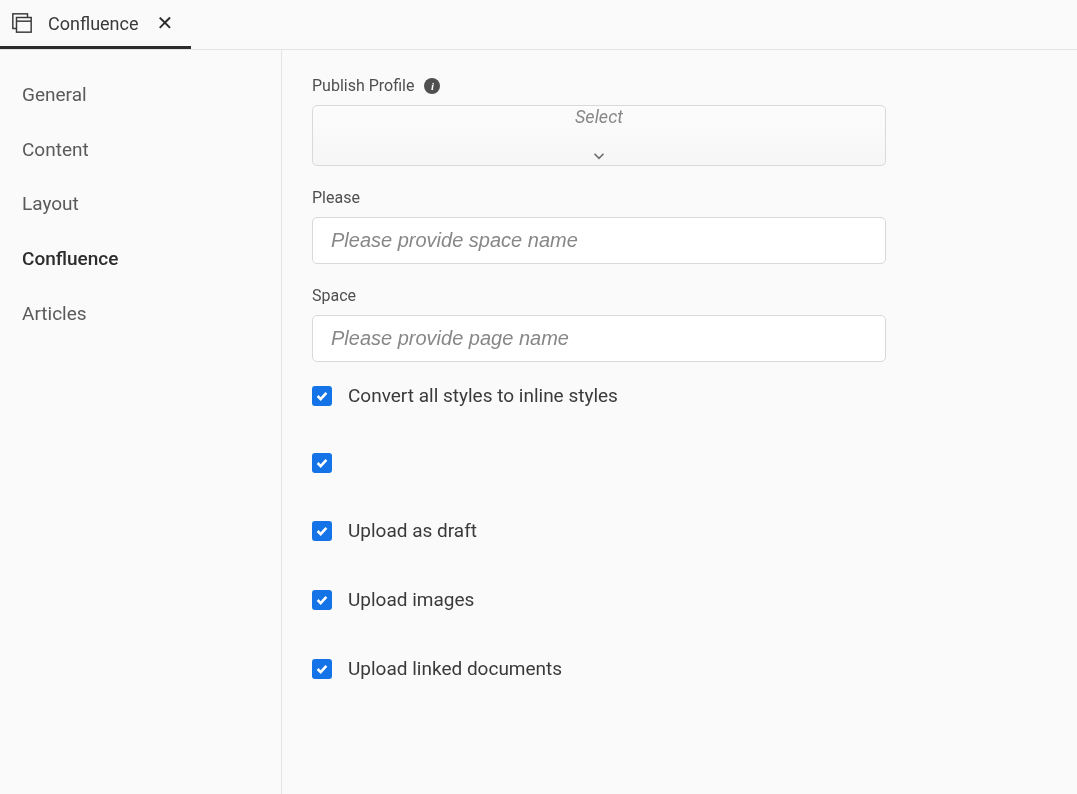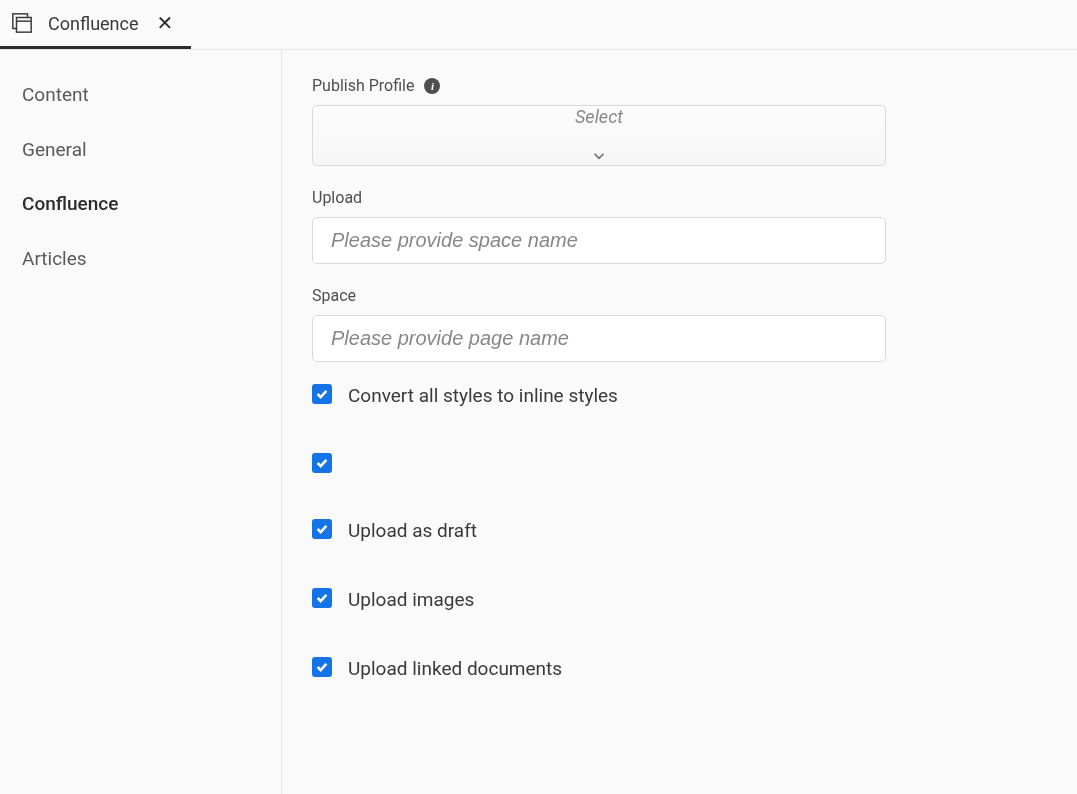--- a/index.html
+++ b/index.html
@@ -139,20 +139,21 @@
       font-style: italic;
       color: #2c2c2c;
       outline: none;
     }
     .text-input::placeholder {
       color: #878787;
       font-style: italic;
     }
     .checkbox-row {
       display: flex;
+      align-items: center;
       gap: 16px;
       margin-bottom: 46px;
     }
     .checkbox-row:first-of-type {
       margin-top: 36px;
     }
     .checkbox {
       width: 20px;
       height: 20px;
       border-radius: 3px;
@@ -187,22 +188,23 @@
         <line x1="6" y1="10" x2="22" y2="10" stroke="#3a3a3a" stroke-width="1.6"></line>
       </svg>
     </span>
     <span class="tab-label">Confluence</span>
     <span class="tab-close">✕</span>
   </div>
 </div>
 
 <div class="main">
   <div class="sidebar">
+    <div class="sidebar-item">General</div>
     <div class="sidebar-item">Content</div>
-    <div class="sidebar-item">General</div>
+    <div class="sidebar-item">Layout</div>
     <div class="sidebar-item active">Confluence</div>
     <div class="sidebar-item">Articles</div>
   </div>
 
   <div class="content">
 
     <div class="field-group">
       <div class="field-label-row">
         <span class="field-label">Publish Profile</span>
         <span class="info-icon">i</span>
@@ -210,21 +212,21 @@
       <div class="select-box">
         <span class="select-placeholder">Select</span>
         <svg class="chevron-down" viewBox="0 0 24 24">
           <path d="M6 9 L12 15 L18 9" fill="none" stroke="#6e6e6e" stroke-width="2.2"></path>
         </svg>
       </div>
     </div>
 
     <div class="field-group">
       <div class="field-label-row">
-        <span class="field-label">Upload</span>
+        <span class="field-label">Please</span>
       </div>
       <input class="text-input" type="text" placeholder="Please provide space name" style="">
     </div>
 
     <div class="field-group">
       <div class="field-label-row">
         <span class="field-label">Space</span>
       </div>
       <input class="text-input" type="text" placeholder="Please provide page name" style="">
     </div>

